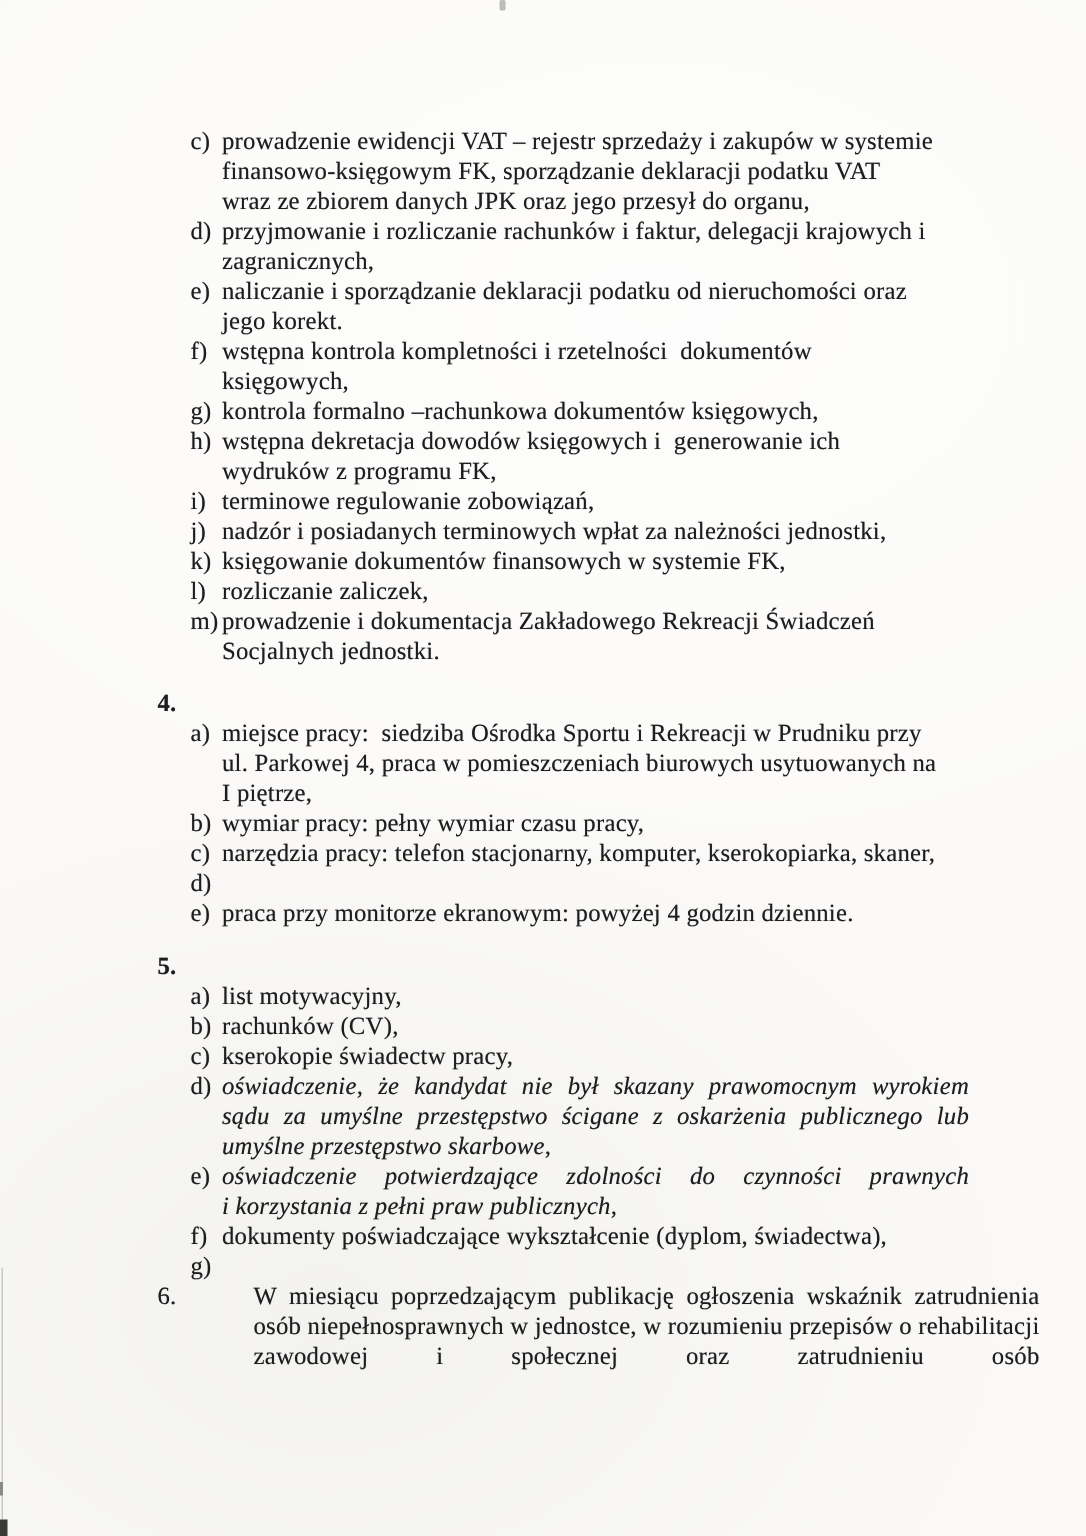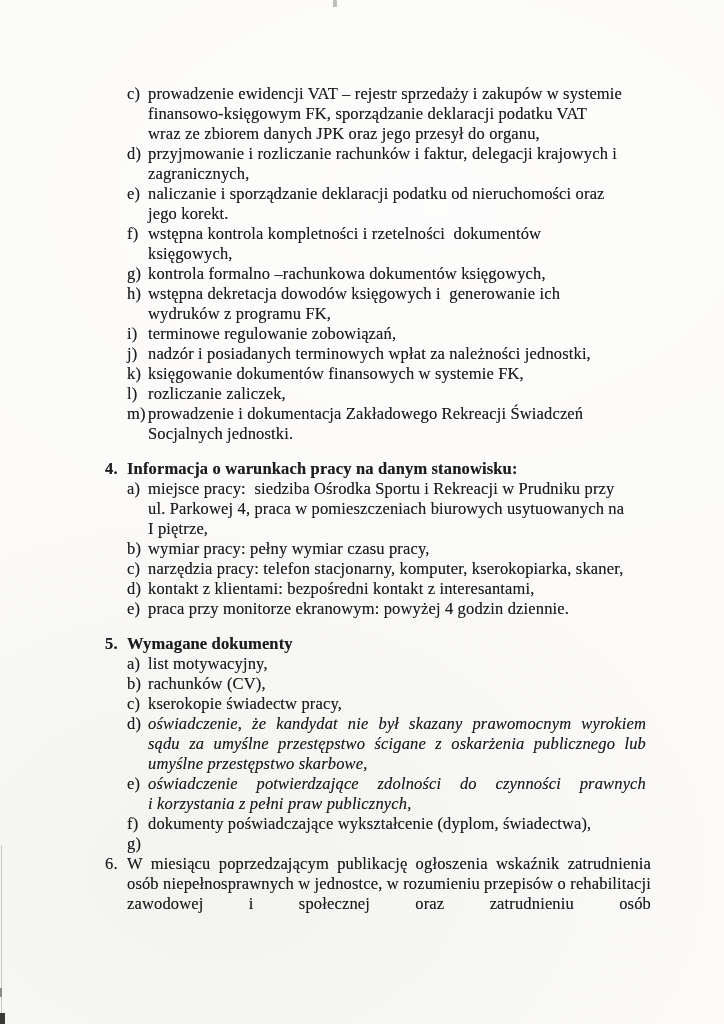--- a/index.html
+++ b/index.html
@@ -42,20 +42,21 @@
   .sec-head { display: flex; font-weight: bold; }
   .sec-num { width: 22px; flex: none; }
   .sec-items { margin-left: 22px; }
   .section.plain { font-weight: normal; margin-top: 0; }
   .section.plain .sec-head { font-weight: normal; }
   .sec-para {
     width: 524px;
     text-align: justify;
     text-align-last: justify;
     white-space: normal;
+    margin-left: 42px;
   }
   
   .artifact { position: absolute; }
   .artifact-top-speck {
     left: 333px; top: 0; width: 4px; height: 7px;
     background: #9a9a98; opacity: 0.65; border-radius: 1px;
   }
   .artifact-left-line {
     left: 1px; top: 845px; width: 1px; height: 168px;
     background: #c9c9c6;
@@ -123,51 +124,48 @@
       <div class="item">
         <span class="item-label">m)</span>
         <div class="item-text">prowadzenie i dokumentacja Zakładowego Rekreacji Świadczeń
 Socjalnych jednostki.</div>
       </div>
     </div>
   <div id="sections">
       <div class="section">
         <div class="sec-head">
           <span class="sec-num">4.</span>
-          <span class="sec-title">Informacja o warunkach pracy na danym stanowisku:</span>
         </div>
         <div class="sec-items">
           <div class="item">
             <span class="item-label">a)</span>
             <div class="item-text">miejsce pracy:  siedziba Ośrodka Sportu i Rekreacji w Prudniku przy
 ul. Parkowej 4, praca w pomieszczeniach biurowych usytuowanych na
 I piętrze,</div>
           </div>
           <div class="item">
             <span class="item-label">b)</span>
             <div class="item-text">wymiar pracy: pełny wymiar czasu pracy,</div>
           </div>
           <div class="item">
             <span class="item-label">c)</span>
             <div class="item-text">narzędzia pracy: telefon stacjonarny, komputer, kserokopiarka, skaner,</div>
           </div>
           <div class="item">
             <span class="item-label">d)</span>
-            <div class="item-text">kontakt z klientami: bezpośredni kontakt z interesantami,</div>
           </div>
           <div class="item">
             <span class="item-label">e)</span>
             <div class="item-text">praca przy monitorze ekranowym: powyżej 4 godzin dziennie.</div>
           </div>
         </div>
       </div>
       <div class="section">
         <div class="sec-head">
           <span class="sec-num">5.</span>
-          <span class="sec-title">Wymagane dokumenty</span>
         </div>
         <div class="sec-items">
           <div class="item">
             <span class="item-label">a)</span>
             <div class="item-text">list motywacyjny,</div>
           </div>
           <div class="item">
             <span class="item-label">b)</span>
             <div class="item-text">rachunków (CV),</div>
           </div>

